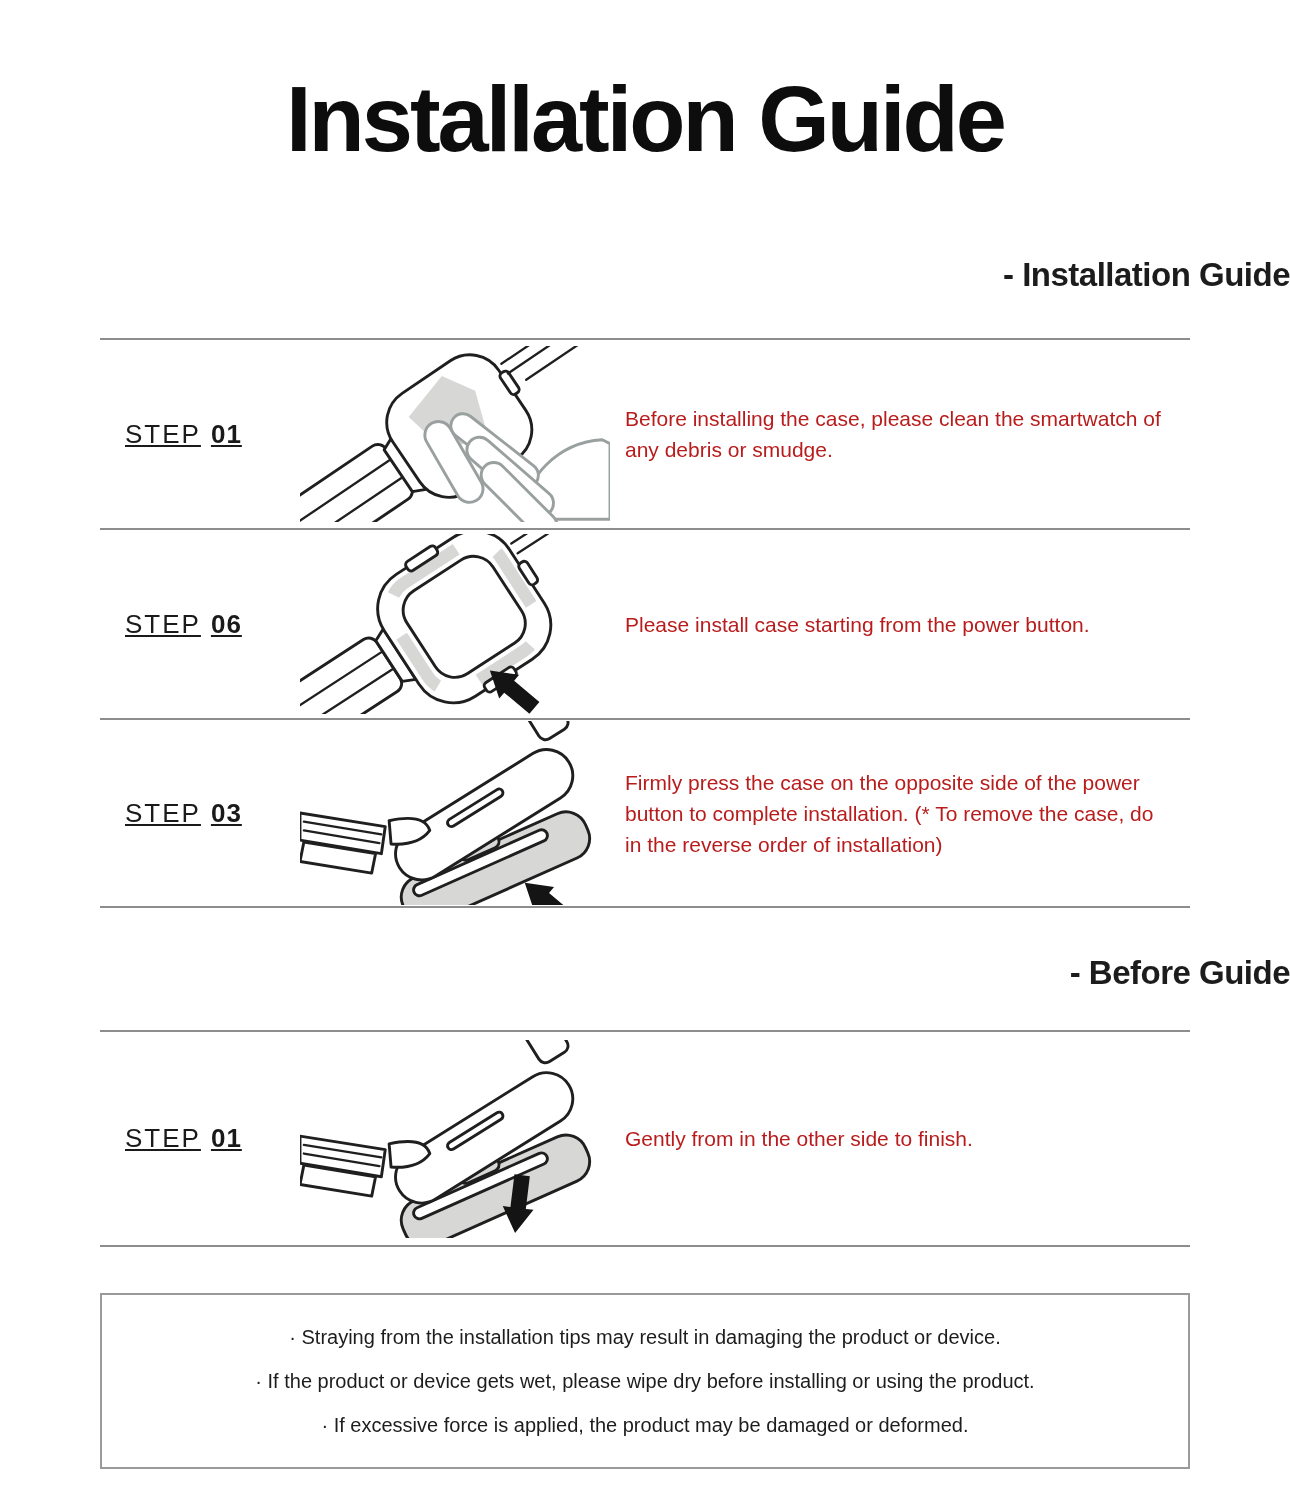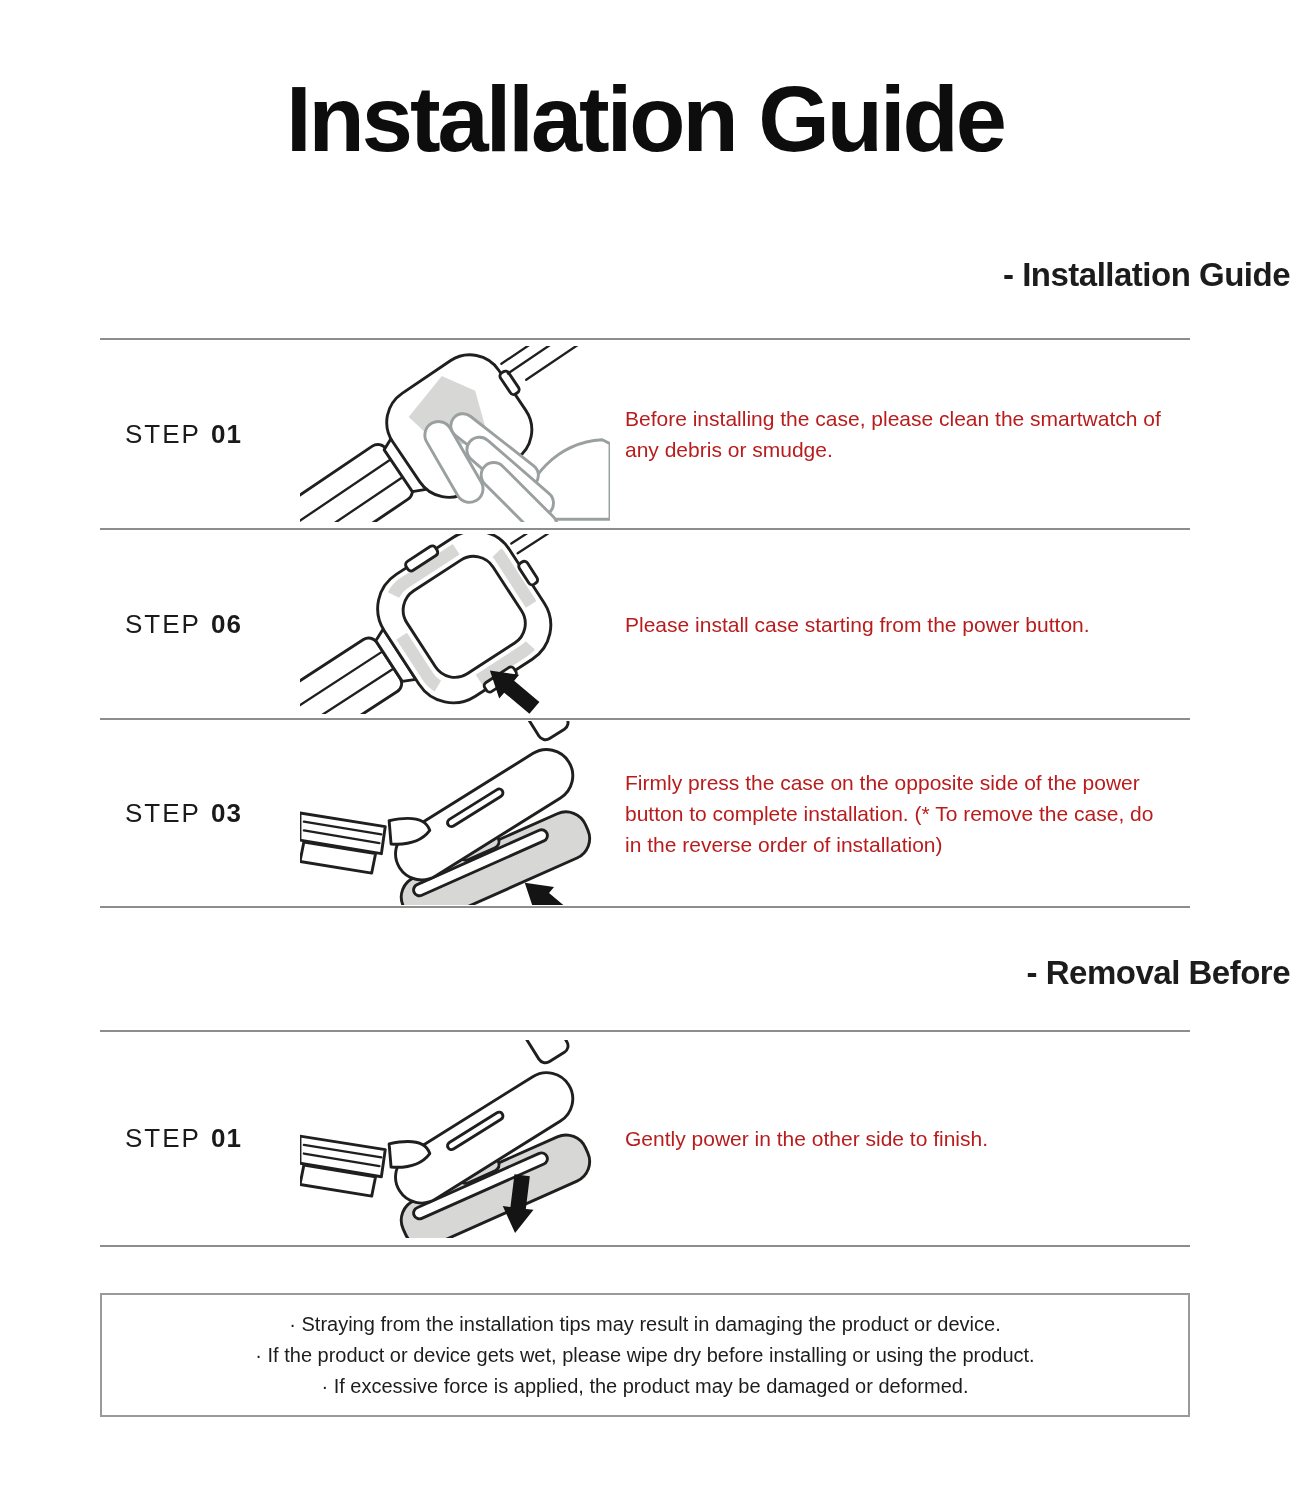--- a/index.html
+++ b/index.html
@@ -22,35 +22,35 @@
   .steps{margin:44px 100px 0 100px;}
   .steps.removal-steps{margin-top:38px;}
   .step-row{
     display:flex;align-items:center;height:190px;
     border-top:2px solid #8d8d8d;box-sizing:border-box;
   }
   .steps .step-row:last-child{border-bottom:2px solid #8d8d8d;}
   .removal-steps .step-row{height:217px;}
   .step-label{
     width:200px;box-sizing:border-box;padding-left:25px;flex:0 0 auto;
-    font-size:26px;color:#1a1a1a;white-space:nowrap;
+    font-size:26px;color:#1a1a1a;white-space:nowrap;text-decoration:underline;
   }
   .step-word{letter-spacing:2px;font-weight:400;}
   .step-num{font-weight:800;margin-left:10px;letter-spacing:1px;}
   .step-figure{
     width:310px;height:100%;flex:0 0 auto;display:flex;align-items:center;justify-content:center;
   }
   .step-desc{
     margin:0 0 0 15px;max-width:548px;font-size:21px;line-height:31px;color:#b91c1c;
   }
   .notes-box{
     margin:46px 100px 0 100px;border:2px solid #9a9a9a;box-sizing:border-box;
     padding:12px 10px;text-align:center;
   }
-  .notes-box p{margin:3px;font-size:20px;line-height:28px;color:#1d1d1d;}
+  .notes-box p{margin:16px;font-size:20px;line-height:28px;color:#1d1d1d;}
   
   svg .ln{fill:#ffffff;stroke:#1f1f1f;stroke-width:3;stroke-linejoin:round;stroke-linecap:round;}
   svg .ln2{fill:none;stroke:#1f1f1f;stroke-width:2.4;stroke-linejoin:round;stroke-linecap:round;}
   svg .hand{fill:#ffffff;stroke:#9aa0a0;stroke-width:3;stroke-linejoin:round;stroke-linecap:round;}
   svg .gray{fill:#d7d8d6;}
   svg .grayln{fill:#d7d8d6;stroke:#1f1f1f;stroke-width:3;stroke-linejoin:round;}
   svg .arrow{fill:#141414;}
 </style>
 </head>
 <body>
@@ -144,21 +144,21 @@
           <g transform="translate(232,164) rotate(40)">
             <polygon class="arrow" points="0,0 26,-16 26,-8 60,-8 60,8 26,8 26,16"></polygon>
           </g>
         </svg>
       </div>
       <p class="step-desc">Firmly press the case on the opposite side of the power button to complete installation. (* To remove the case, do in the reverse order of installation)</p>
     </div>
 
   </div>
 
-  <h2 class="section-heading removal">- Removal Before</h2>
+  <h2 class="section-heading removal">- Before Guide</h2>
 
   <div class="steps removal-steps">
 
     <div class="step-row">
       <div class="step-label">
         <span class="step-word">STEP</span><span class="step-num">01</span>
       </div>
       <div class="step-figure">
         <svg width="320" height="198" viewBox="0 0 320 198">
           <polygon class="ln" points="0,96 88,110 84,138 0,124"></polygon>
@@ -175,21 +175,21 @@
             <rect class="ln" x="150" y="82" width="66" height="8" rx="4" stroke-width="2"></rect>
             <rect class="ln" x="278" y="22" width="34" height="44" rx="8"></rect>
             <rect class="ln" x="284" y="-18" width="30" height="34" rx="6"></rect>
           </g>
           <path class="ln" d="M92,104 Q128,96 134,114 Q122,130 94,128 Z"></path>
           <g transform="translate(222,196) rotate(-83)">
             <polygon class="arrow" points="0,0 26,-16 26,-8 60,-8 60,8 26,8 26,16"></polygon>
           </g>
         </svg>
       </div>
-      <p class="step-desc">Gently power in the other side to finish.</p>
+      <p class="step-desc">Gently from in the other side to finish.</p>
     </div>
 
   </div>
 
   <div class="notes-box">
     <p>· Straying from the installation tips may result in damaging the product or device.</p>
     <p>· If the product or device gets wet, please wipe dry before installing or using the product.</p>
     <p>· If excessive force is applied, the product may be damaged or deformed.</p>
   </div>
 

